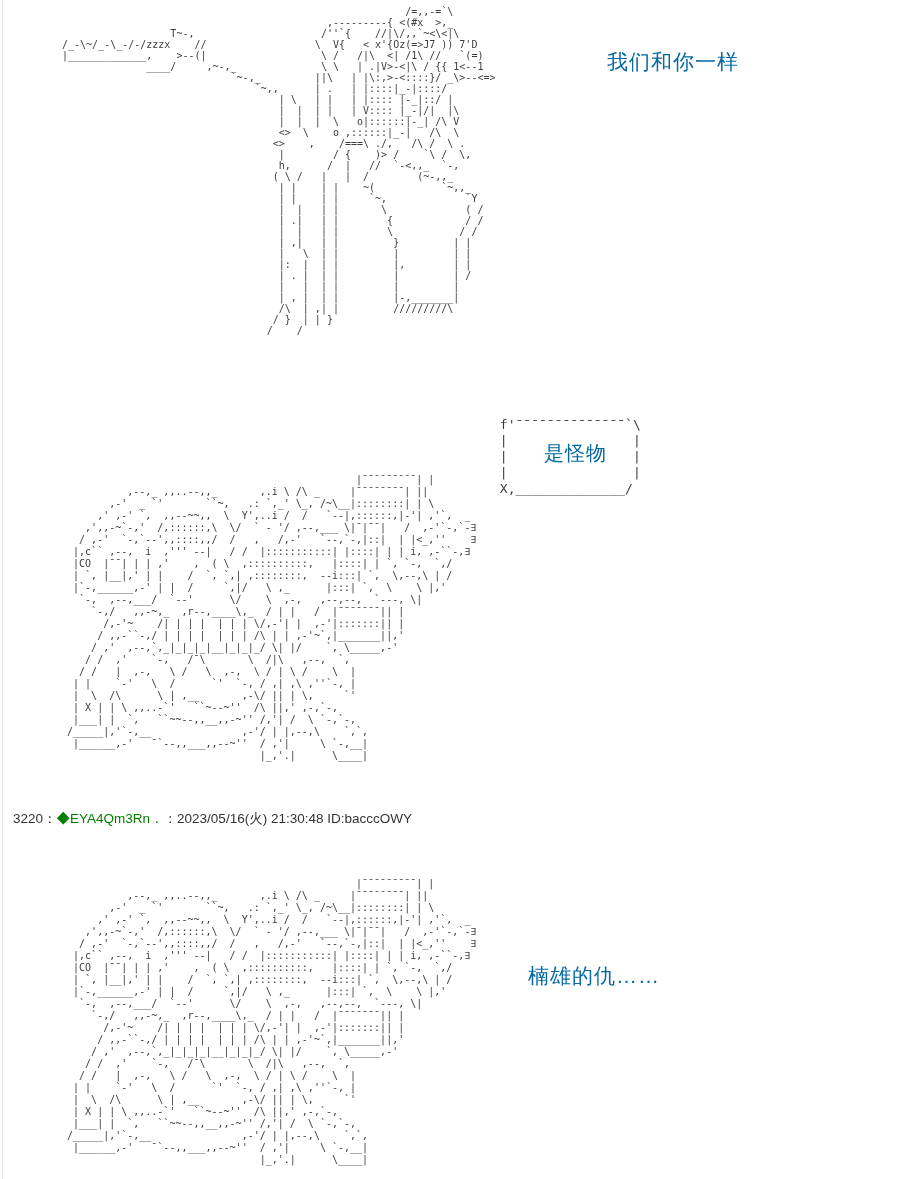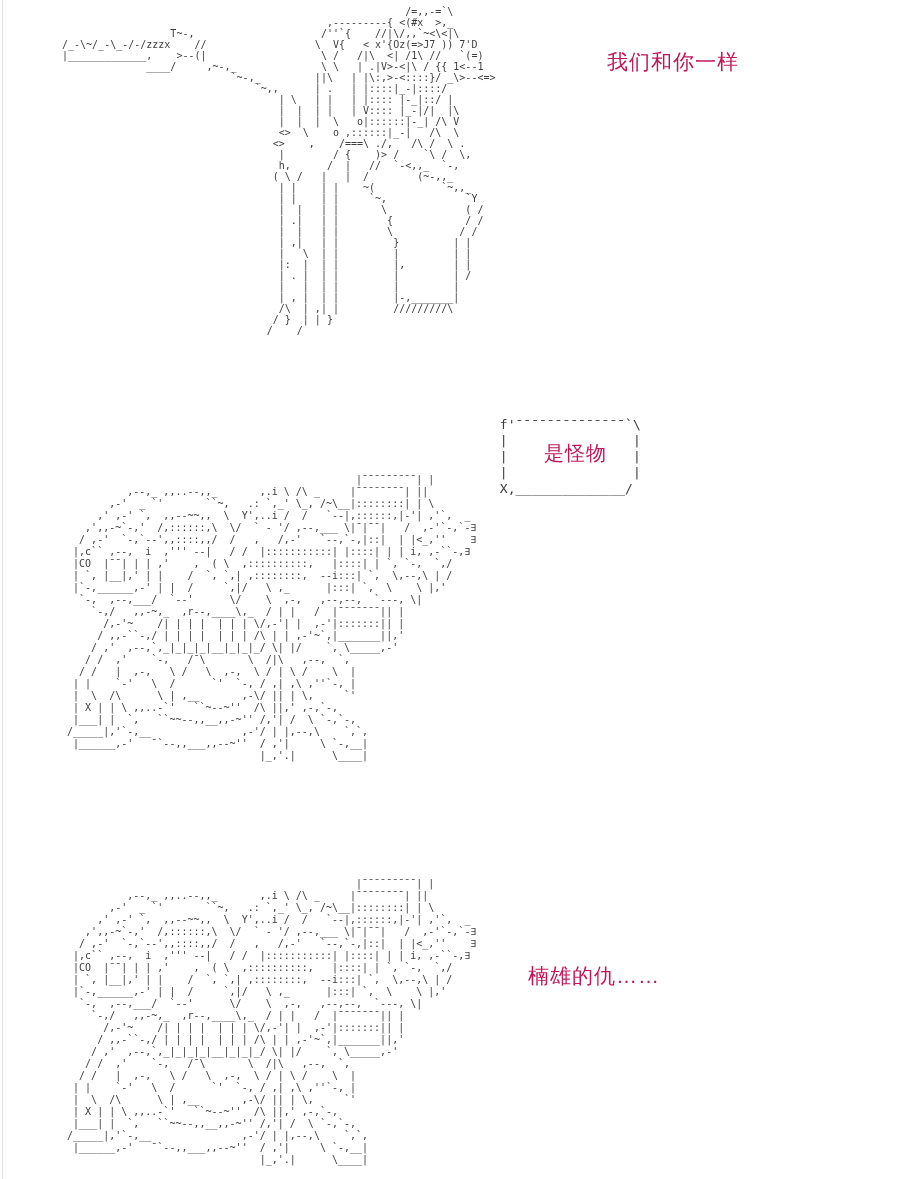--- a/index.html
+++ b/index.html
@@ -49,21 +49,21 @@
     line-height: 12px;
   }
   #aa-mech-2 {
     left: 55px;
     top: 878px;
     font-size: 10px;
     line-height: 12px;
   }
   .dialogue {
     position: absolute;
-    color: #be185d;
+    color: #0369a1;
     font-size: 21px;
     letter-spacing: 1px;
     white-space: nowrap;
   }
   #dialogue-top { left: 607px; top: 48px; }
   #bubble-text  { left: 544px; top: 440px; font-size: 20px; }
   #dialogue-bottom { left: 528px; top: 962px; }
   .post-line {
     position: absolute;
     left: 13px;
@@ -140,20 +140,23 @@
      / /  ,'    `-,   /¯\       \  /|\   ,--,  `,
     / /   |  ,-,   \ /   \  ,-,  \ / | \ /    \  |
    | |    `-'   \  /      `'  `-, / ,| ,\ ,''`-, |
    |  \  /\      \ | ,__       ,-\/ || | \,     `'
    | X | | \ ,,..-`'   ``~--~''  /\ ||,' ,-,`-,
    |___| |  `,   ``~~--,,__,,-~'' /,'| /  \ `-,`-,
   /_____|,'`-,__               ,-'/ | |,--,\    `,`,
    |______,-'   ¯`--,,___,,--~''  / ,'|     \ `-,__|
                                   |_,'.|      \____|</pre>
 
+  <div class="post-line">
+    <span>3220：</span><span style="color: rgb(0, 128, 0);">◆EYA4Qm3Rn．</span><span>：2023/05/16(火) 21:30:48 ID:bacccOWY</span>
+  </div>
 
   <pre id="aa-mech-2" class="aa">                                                  |¯¯¯¯¯¯¯¯¯| |
             ,--,_ ,,..--,,_       ,.i \ /\ _     |¯¯¯¯¯¯¯¯| ||
          ,-'  _ `'       ``~,   .: `,_' \_, /~\__|::::::::| | \
        ,' ,-' `,  ,,--~~,,  \  Y',..i /  /   `--|,::::::,|-'| ,'`,  _
      ,',,-~`-,'  /,::::::,\  \/  ` - '/ ,--,___ \|¯|¯¯|   /  ,-'`-,`-∃
     / ,-'  `-,`--',,::::,,/  /   ,   /,-'   `--,`-,|::|  | |&lt;_,''    ∃
    |,c`` ,--,  i  ,''' --|   / /  |:::::::::::| |::::| | | i, ,-``-,∃
    |CO  |¯¯| | | ,'    ,  ( \  ,::::::::::,   |::::| | `, `-,  `,/
    | `, |__|,' | |    /  `, `,| ,::::::::,  --i:::| `,  \,--,\ | /

